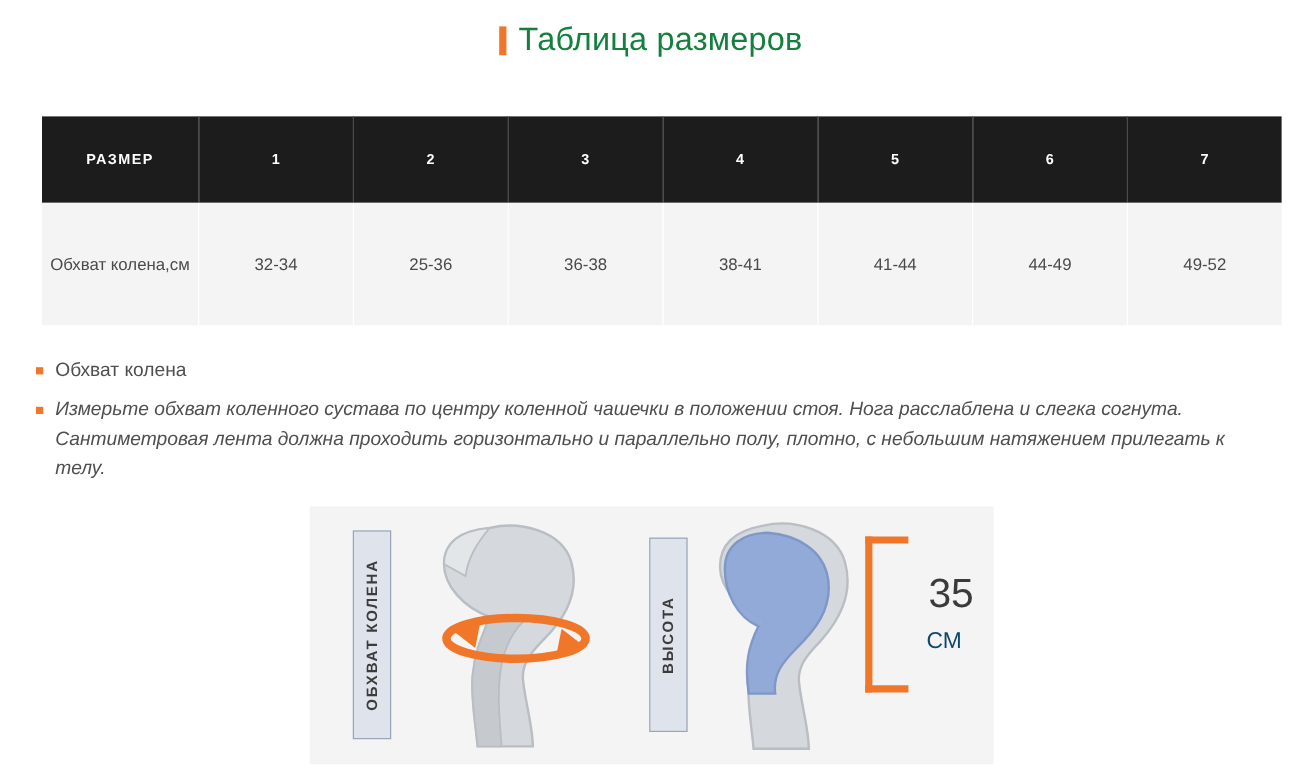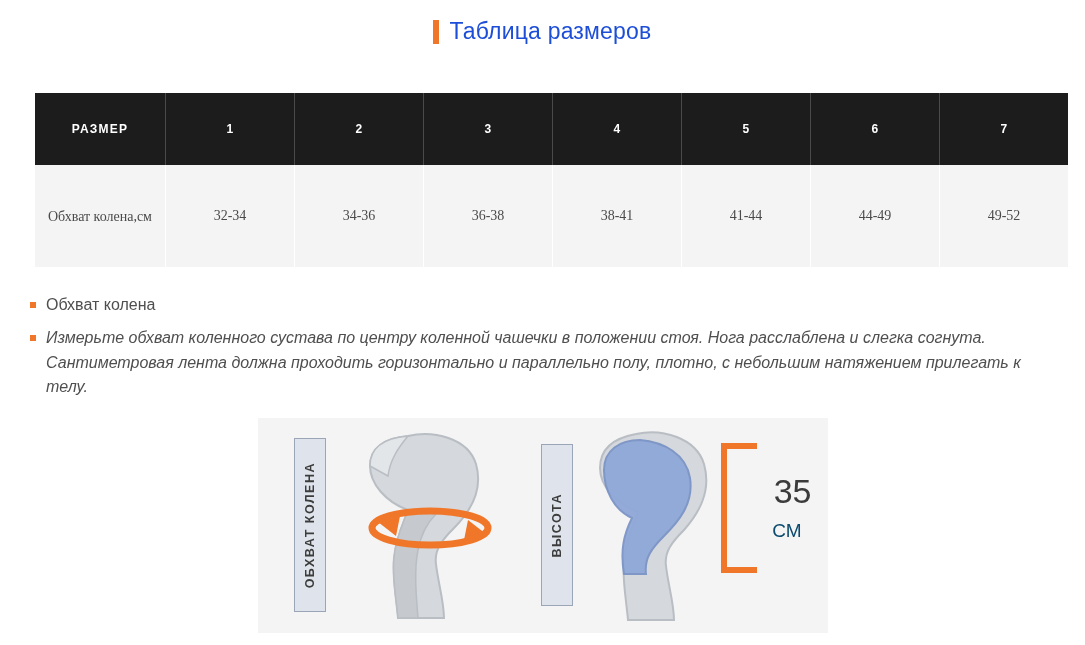--- a/index.html
+++ b/index.html
@@ -28,22 +28,22 @@
     margin-top: 18px;
     margin-bottom: 14px;
   }
   .title-bar {
     width: 6px;
     height: 24px;
     background: #f0772a;
     margin-right: 10px;
   }
   .title-text {
-    font-size: 23px;
-    color: #1d4ed8;
+    font-size: 27px;
+    color: #15803d;
     letter-spacing: 0.2px;
   }
 
   
   .table-wrap {
     margin: 0 35px;
   }
   table.size-table {
     border-collapse: collapse;
     width: 1010px;
@@ -68,21 +68,20 @@
     letter-spacing: 1.2px;
   }
   table.size-table tbody td {
     background: #f4f4f4;
     height: 100px;
     font-size: 14px;
     color: #4a4a4a;
     text-align: center;
     vertical-align: middle;
     border-right: 1px solid #ffffff;
-    font-family: Liberation Serif, serif;
   }
   table.size-table tbody td:last-child {
     border-right: none;
   }
   table.size-table tbody td.first-col {
     line-height: 1.5;
   }
 
   
   .notes {
@@ -186,21 +185,21 @@
           <th style="width:126px;">4</th>
           <th style="width:126px;">5</th>
           <th style="width:126px;">6</th>
           <th style="width:126px;">7</th>
         </tr>
       </thead>
       <tbody>
         <tr>
           <td class="first-col">Обхват колена,см</td>
           <td>32-34</td>
-          <td>34-36</td>
+          <td>25-36</td>
           <td>36-38</td>
           <td>38-41</td>
           <td>41-44</td>
           <td>44-49</td>
           <td>49-52</td>
         </tr>
       </tbody>
     </table>
   </div>
 

